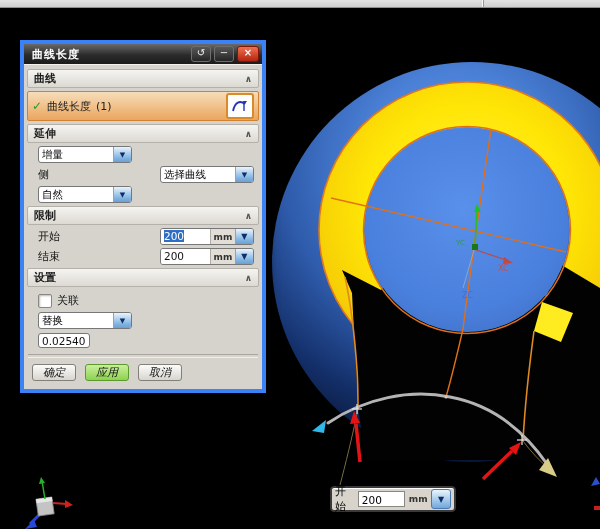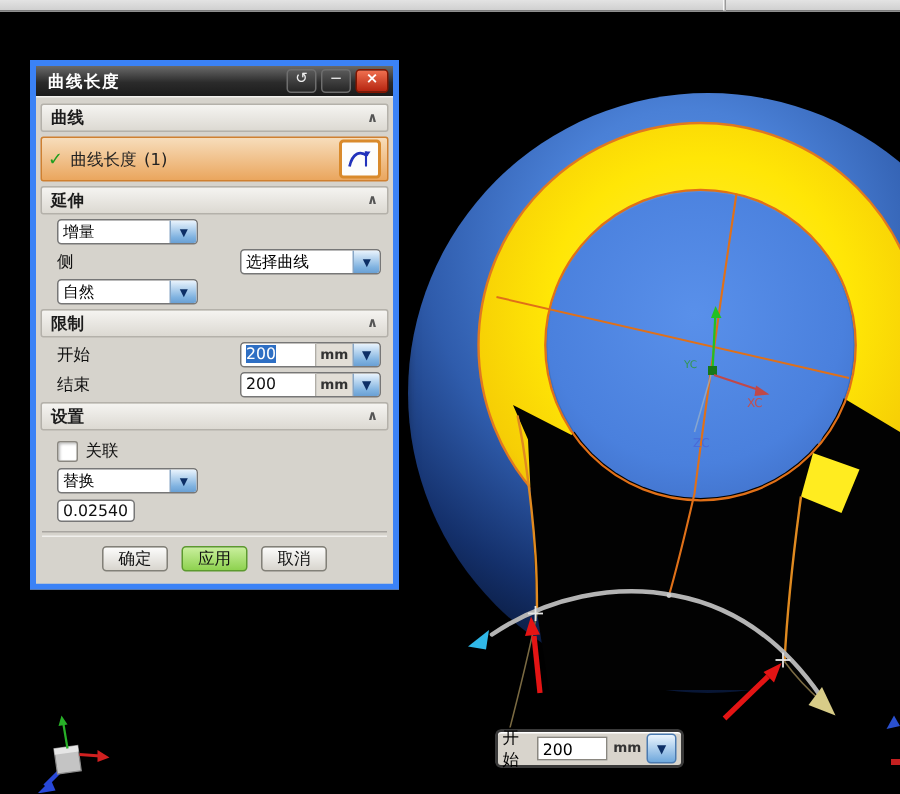--- a/index.html
+++ b/index.html
@@ -36,21 +36,21 @@
            font-size:7px;display:flex;align-items:center;justify-content:center;}
   .numgrp{display:flex;width:94px;height:17px;border:1px solid #777;border-radius:3px;background:#e2ded6;overflow:hidden;box-sizing:border-box;align-items:stretch;}
   .numgrp .val{width:45px;background:#fff;font-size:10.5px;padding:1px 3px 0 3px;border-right:1px solid #b0ada6;}
   .numgrp .val .sel{background:#2e6fc4;color:#fff;}
   .numgrp .unit{width:25px;font-size:9px;font-weight:bold;color:#333;display:flex;align-items:center;justify-content:center;}
   .chkrow{display:flex;align-items:flex-end;gap:5px;height:15px;margin:6px 8px 4px 14px;}
   .cbox{width:12px;height:12px;background:#fff;border:1px solid #8a8780;box-shadow:inset 1px 1px 2px #bbb;border-radius:2px;}
   .tolfield{width:52px;height:15px;background:#fff;border:1px solid #777;border-radius:3px;font-size:10.5px;
             text-align:left;padding:0 3px;line-height:15px;box-sizing:border-box;}
   .sep{height:2px;border-top:1px solid #a8a5a0;border-bottom:1px solid #f0efec;margin:5px 4px 4px 4px;}
-  .footer{display:flex;justify-content:center;gap:9px;padding:2px 8px 4px 8px;}
+  .footer{display:flex;justify-content:flex-start;gap:9px;padding:2px 8px 4px 8px;font-style:italic;}
   .btn{min-width:44px;height:17px;font-size:11px;color:#111;text-align:center;line-height:16px;padding:0 6px;
        background:linear-gradient(#fcfcfb,#d8d5ce);border:1px solid #828078;border-radius:3px;box-sizing:border-box;}
   .btn.apply{background:linear-gradient(#c9ef9d,#8ed24f);border-color:#5c9a2e;}
   
   #floatbox{position:absolute;left:330px;top:486px;width:126px;height:26px;background:#d8d4cc;border:2px solid #3a3a3a;
             outline:1px solid #000;border-radius:4px;box-shadow:inset 0 1px 0 #fff;display:flex;align-items:center;gap:3px;
             padding:0 3px;box-sizing:border-box;font-size:11px;}
   #floatbox .fin{width:52px;height:16px;background:#fff;border:1px solid #8a8780;font-size:10.5px;padding:0 3px;line-height:16px;box-sizing:border-box;}
   #floatbox .funit{width:22px;text-align:center;font-size:9px;font-weight:bold;color:#333;}
   #floatbox .fbtn{width:20px;height:18px;border:1px solid #4a7ab0;border-radius:3px;background:linear-gradient(#eaf4fd,#6fa8dc);

